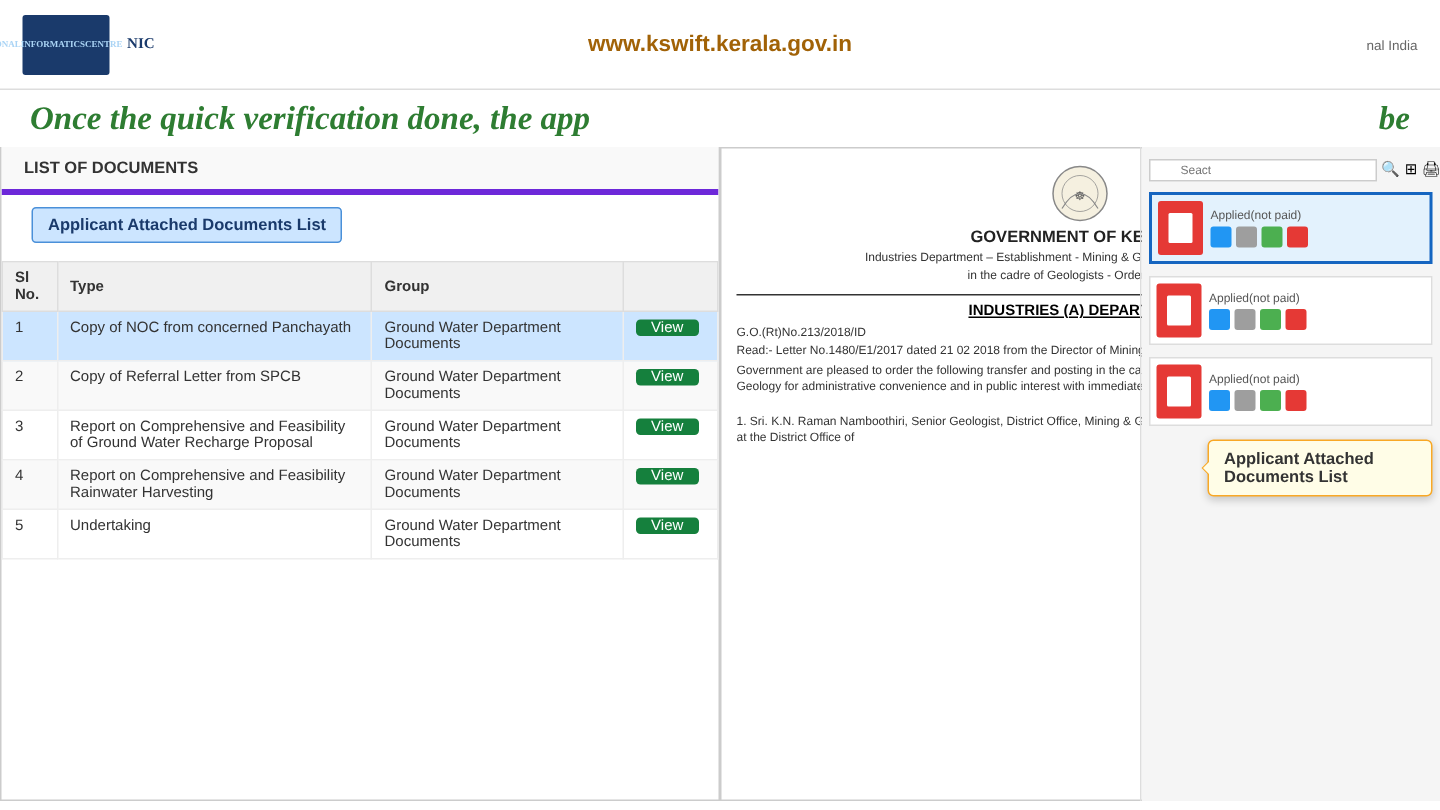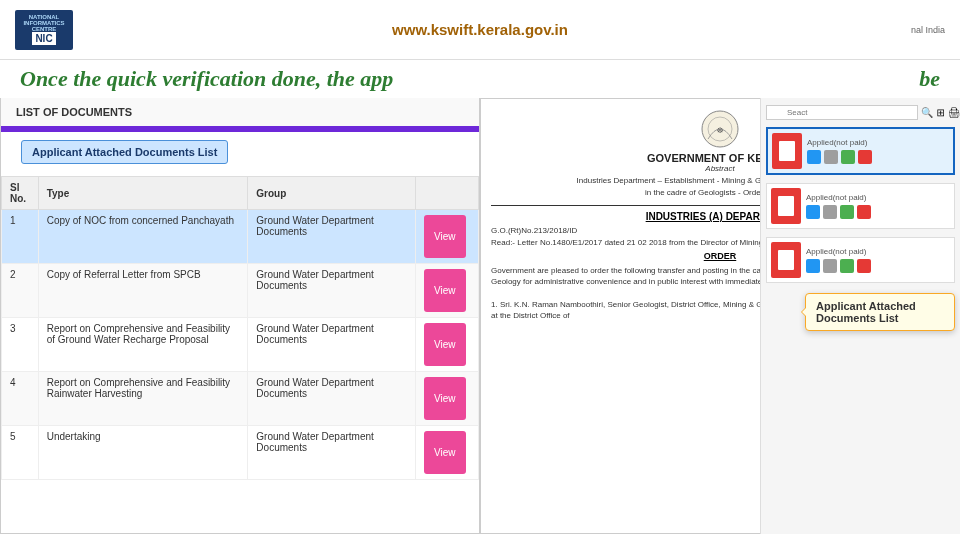--- a/index.html
+++ b/index.html
@@ -28,28 +28,29 @@
       left: 15px;
       display: flex;
       align-items: center;
       gap: 6px;
     }
     .nic-logo {
       width: 58px;
       height: 40px;
       background: #1a3a6b;
       display: flex;
-      flex-direction: column;
+      flex-direction: row;
       align-items: center;
       justify-content: center;
       color: #fff;
       font-size: 7px;
       font-weight: bold;
       border-radius: 2px;
       padding: 2px;
+      font-family: Liberation Serif, serif;
     }
     .nic-inner {
       display: flex;
       align-items: center;
       gap: 3px;
     }
     .nic-box {
       background: #fff;
       color: #1a3a6b;
       font-size: 10px;
@@ -99,21 +100,21 @@
       border-top: none;
       overflow: hidden;
       flex-shrink: 0;
     }
 
     .list-of-docs-title {
       padding: 8px 15px;
       font-size: 11px;
       font-weight: bold;
       color: #333;
-      border-bottom: 6px solid #6d28d9;
+      border-bottom: 4px solid #6d28d9;
       background: #f9f9f9;
     }
 
     .applicant-list-header {
       margin: 8px 10px;
       background: #cce5ff;
       border: 1px solid #4a90d9;
       padding: 5px 10px;
       font-size: 11px;
       font-weight: bold;
@@ -141,24 +142,24 @@
       padding: 5px 8px;
       border: 1px solid #eee;
       vertical-align: top;
       font-size: 10px;
       color: #333;
     }
     .doc-table tbody tr:nth-child(odd) { background: #fff; }
     .doc-table tbody tr:nth-child(even) { background: #f9f9f9; }
 
     .view-btn {
-      background: #ec4899;
+      background: #15803d;
       color: #fff;
       border: none;
-      padding: 16px 10px;
+      padding: 0 10px;
       border-radius: 3px;
       font-size: 10px;
       cursor: pointer;
     }
 
     
     .right-panel {
       flex: 1;
       position: relative;
       background: #e8e8e8;
@@ -481,33 +482,29 @@
         <div class="govt-logo-area">
 
           <svg class="kerala-emblem" viewBox="0 0 40 40" xmlns="http://www.w3.org/2000/svg">
             <circle cx="20" cy="20" r="18" fill="#f5f0e0" stroke="#888" stroke-width="1"></circle>
             <circle cx="20" cy="20" r="12" fill="none" stroke="#888" stroke-width="0.5"></circle>
             <text x="20" y="24" text-anchor="middle" font-size="8" fill="#555">☸</text>
             <path d="M8,30 Q20,10 32,30" fill="none" stroke="#888" stroke-width="0.8"></path>
           </svg>
         </div>
         <div class="govt-title">GOVERNMENT OF KERALA</div>
-        <div class="abstract-text">
-          <i>Abstract</i>
-        </div>
         <div class="dept-text">Industries Department – Establishment - Mining &amp; Geology – Transfer &amp; Postings</div>
         <div class="dept-text">in the cadre of Geologists - Orders issued.</div>
       </div>
       <div class="industries-dept">INDUSTRIES (A) DEPARTMENT</div>
       <div class="go-ref">
         <span>G.O.(Rt)No.213/2018/ID</span>
         <span>Dated. Thiruvananthapuram, 28.02.2018.</span>
       </div>
       <div class="read-text">Read:- Letter No.1480/E1/2017 dated 21 02 2018 from the Director of Mining and Geology, Thiruvananthapuram.</div>
-      <div class="order-title">ORDER</div>
       <div class="order-body">
         <span>Government are pleased to order the following transfer and posting in the cadre of Geologist in the Department of Mining &amp; Geology for administrative convenience and in public interest with immediate effect.</span>
         <br><br>
         <span>1. Sri. K.N. Raman Namboothiri, Senior Geologist, District Office, Mining &amp; Geology, Ernakulam transferred and posted as such at the District Office of</span>
       </div>
     </div>
 
     <div class="callout-tooltip">
       <span>Applicant Attached Documents List</span>
     </div>

